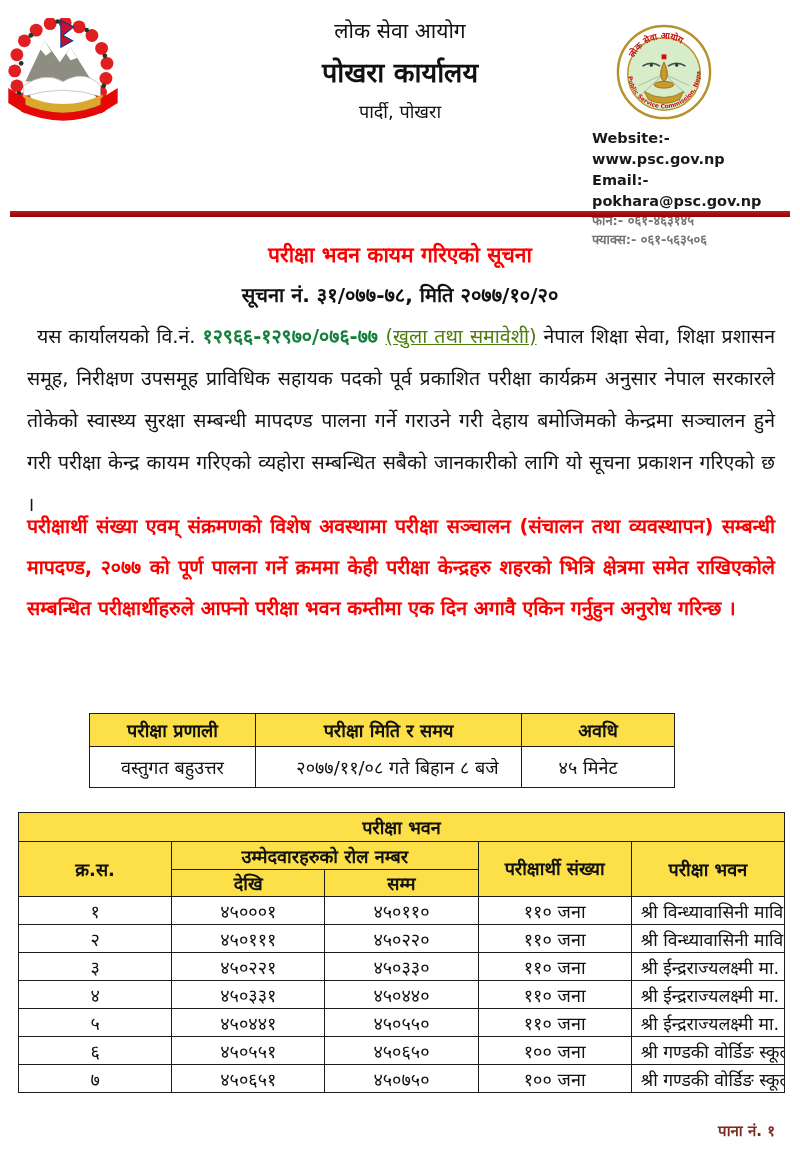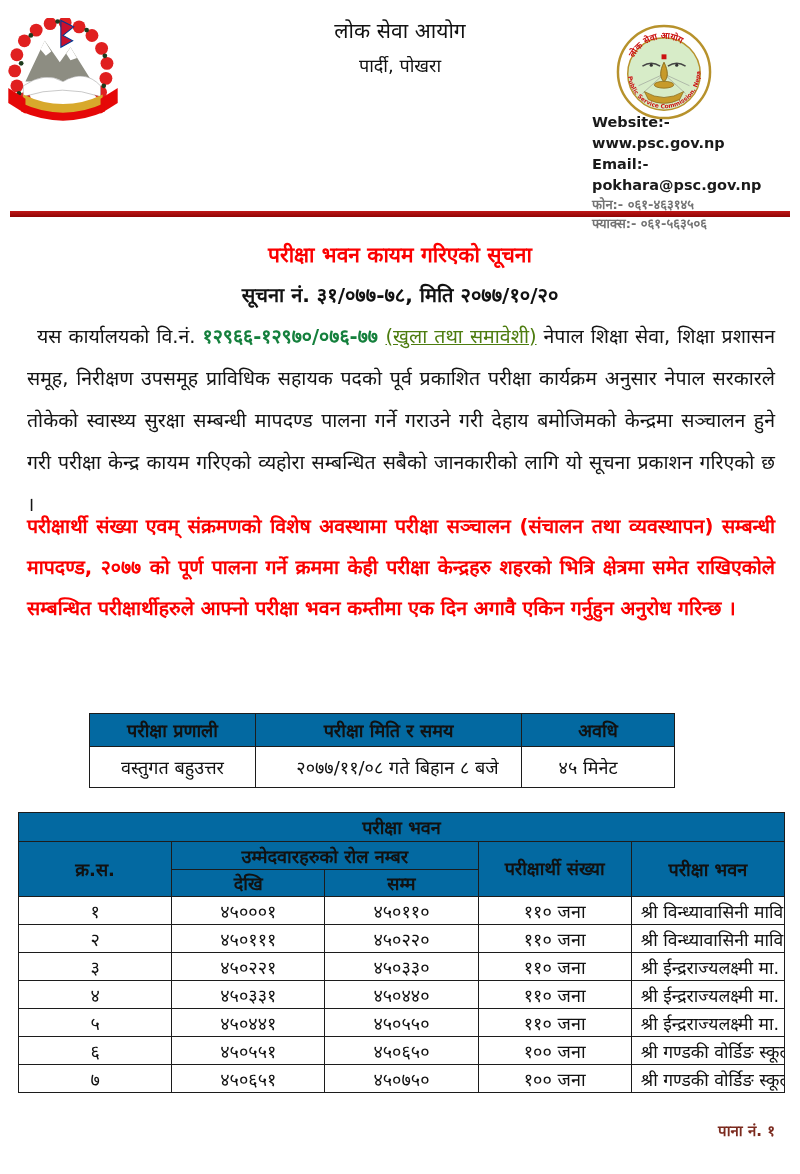--- a/index.html
+++ b/index.html
@@ -6,21 +6,21 @@
   body { background:#e8e8e8; font-family:"DejaVu Sans","Liberation Sans",sans-serif; }
   .page { position:relative; width:800px; height:1174px; background:#ffffff; margin:0 auto; overflow:hidden; color:#111; }
 
   
   .emblem-left { position:absolute; left:4px; top:18px; width:118px; height:110px; }
   .head-center { position:absolute; left:240px; top:16px; width:320px; text-align:center; }
   .org-name   { font-size:21px; color:#111; }
   .office-name{ font-size:27px; font-weight:bold; margin-top:9px; }
   .office-addr{ font-size:18px; margin-top:9px; }
   .seal-right { position:absolute; left:615px; top:23px; width:98px; height:98px; }
-  .contact { position:absolute; left:592px; top:112px; width:200px; font-weight:bold; line-height:1.45; }
+  .contact { position:absolute; left:592px; top:128px; width:200px; font-weight:bold; line-height:1.45; }
   .contact .en { font-size:14.5px; color:#1a1a1a; }
   .contact .np { font-size:13px;  color:#737373; }
 
   .divider { position:absolute; left:10px; top:211px; width:780px; height:6px;
              background:linear-gradient(#c01818,#8f0404); }
 
   
   .title { position:absolute; left:0; top:240px; width:100%; text-align:center;
            color:#fb0000; font-weight:bold; font-size:21px; }
   .subtitle { position:absolute; left:0; top:281px; width:100%; text-align:center;
@@ -31,21 +31,21 @@
   .red-bold { color:#15803d; font-weight:bold; }
   .red-bold-u { color:#4d7c0f; font-weight:normal; text-decoration:underline; }
   .para2 { top:506px; color:#fb0000; font-weight:bold; line-height:41px; }
 
   .section-heading { position:absolute; left:0; top:668px; width:100%; text-align:center;
                      font-weight:bold; font-size:20px; color:#111; }
 
   
   table { border-collapse:collapse; table-layout:fixed; }
   td, th { border:1.6px solid #1c1c1c; font-size:18px; color:#111; overflow:hidden; }
-  .green { background:#0369a1; }
+  .green { background:#fde047; }
 
   .schedule-table { position:absolute; left:89px; top:713px; width:585px; }
   .schedule-table th { height:33px; font-weight:bold; text-align:center; }
   .schedule-table td { height:41px; }
   .sched-c1 { width:166px; text-align:center; }
   .sched-c2 { width:266px; text-align:center; padding-left:18px; }
   .sched-c3 { width:153px; text-align:center; padding-right:20px; }
   .schedule-table td.sched-c2 { padding-left:18px; }
 
   .exam-table { position:absolute; left:18px; top:812px; width:767px;padding-left:19px; }
@@ -108,20 +108,21 @@
       <path d="M4,64 L20,74 L20,88 L4,78 Z" fill="#e50808"></path>
       <path d="M106,64 L90,74 L90,88 L106,78 Z" fill="#e50808"></path>
       <path d="M16,78 Q55,96 94,78 L94,86 Q55,103 16,86 Z" fill="#e50808"></path>
 
       <path d="M53,1 L53,26 L64,20 L55,15 L65,7 Z" fill="#c8102e" stroke="#003893" stroke-width="1"></path>
     </svg>
   </div>
 
   <div class="head-center">
     <div class="org-name">लोक सेवा आयोग</div>
+    <div class="office-name">पोखरा कार्यालय</div>
     <div class="office-addr">पार्दी, पोखरा</div>
   </div>
 
   <div class="seal-right">
     <svg viewBox="0 0 100 100" width="98" height="98" aria-hidden="true">
       <circle cx="50" cy="50" r="47" fill="#ffffff" stroke="#b7922c" stroke-width="2.5"></circle>
       <circle cx="50" cy="52" r="37" fill="#d7ecc8" stroke="#b7922c" stroke-width="1.5"></circle>
       <defs>
         <path id="arcTop" d="M 16,50 A 34,34 0 0 1 84,50"></path>
         <path id="arcBot" d="M 13,50 A 37,37 0 0 0 87,50"></path>

